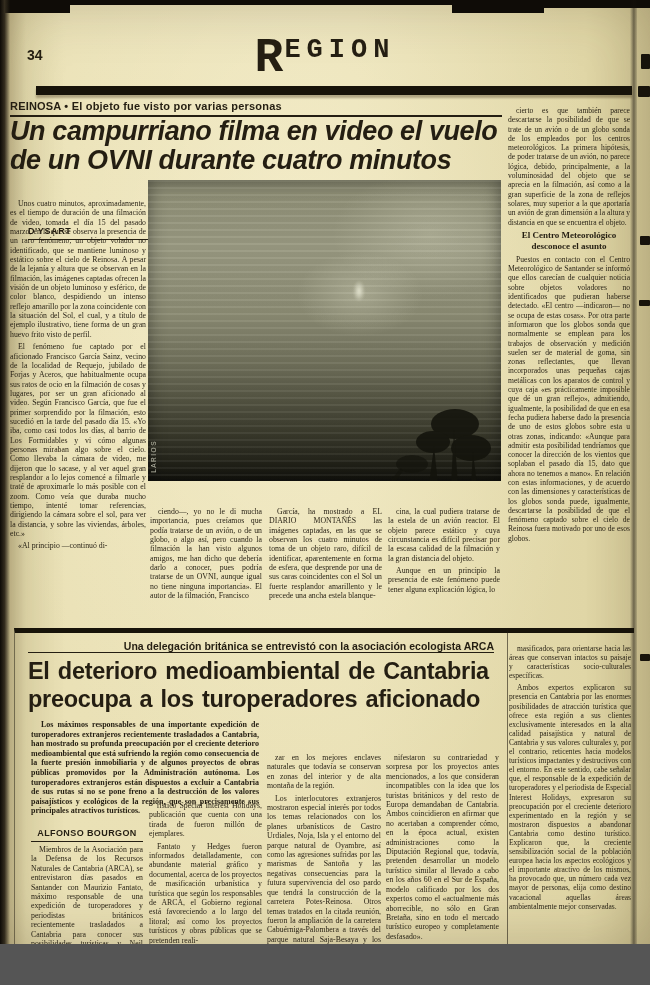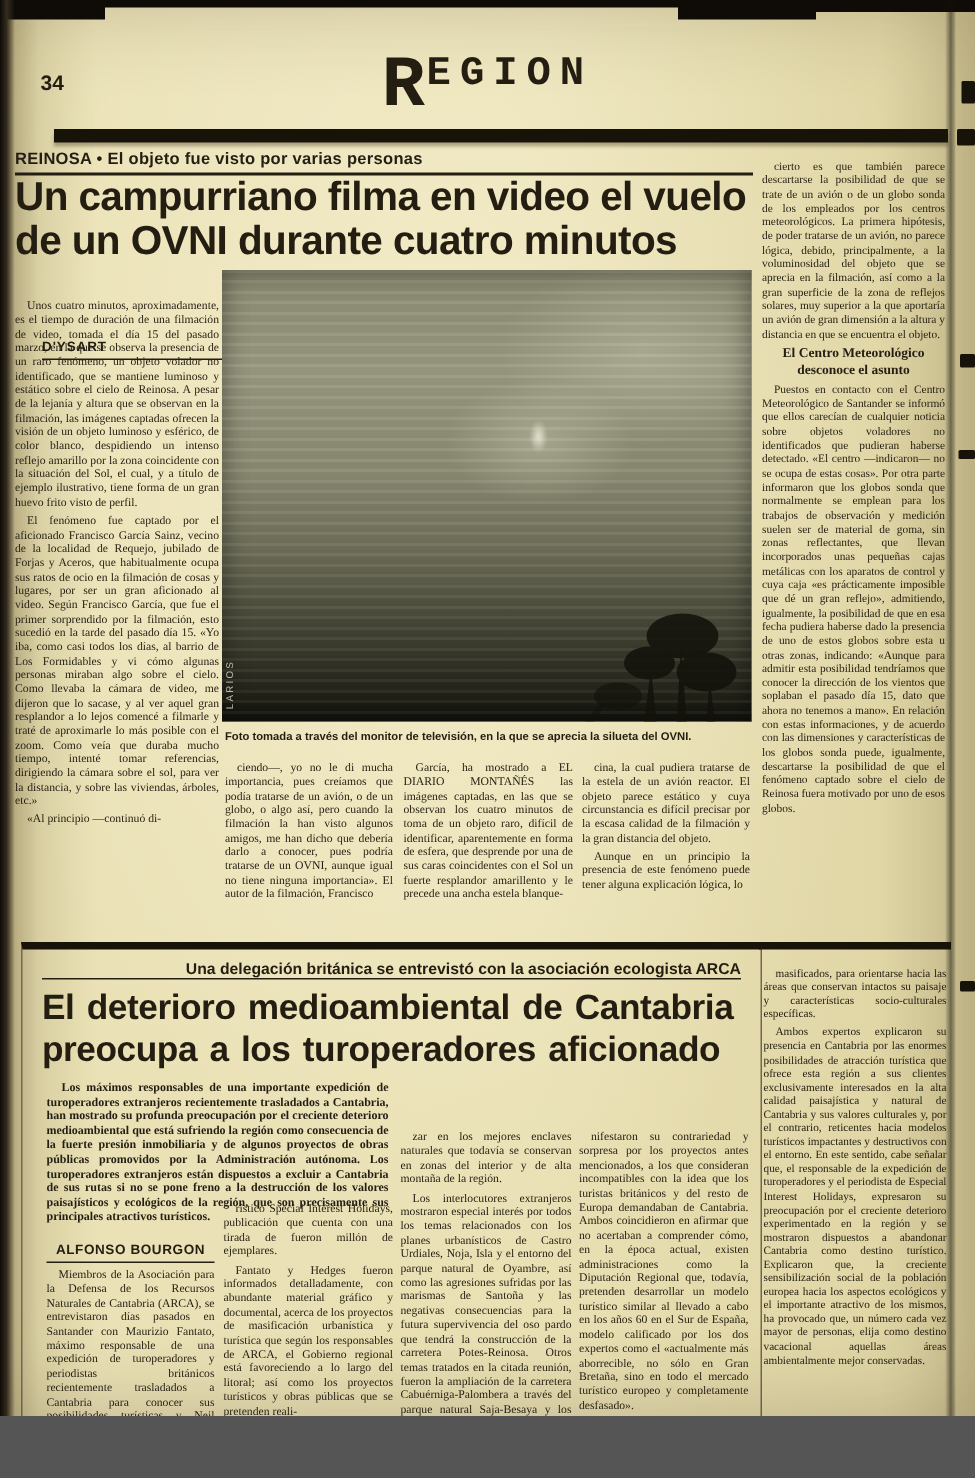--- a/index.html
+++ b/index.html
@@ -82,41 +82,40 @@
   <div class="abs sliver-mark" style="left:640px;top:236px;width:10px;height:9px;"></div>
   <div class="abs sliver-mark" style="left:639px;top:300px;width:11px;height:6px;"></div>
   <div class="abs sliver-mark" style="left:640px;top:654px;width:10px;height:7px;"></div>
   <div class="abs edge-bottom"></div>
 
   <div class="abs page-number">34</div>
   <div class="abs masthead-bar"></div>
   <div class="abs masthead"><span class="masthead-initial">R</span><span class="masthead-rest">EGION</span></div>
 
   <div class="abs kicker1">REINOSA • El objeto fue visto por varias personas</div>
-  <h1 class="abs headline1" style="margin:0;">Un campurriano filma en video el vuelo de un OVNI durante cuatro minutos</h1>
+  <h1 class="abs headline1" style="margin:0;font-style:italic;">Un campurriano filma en video el vuelo de un OVNI durante cuatro minutos</h1>
   <div class="abs byline1">D'YSART</div>
 
   <div class="abs photo">
     <div class="photo-banding"></div>
     <div class="ovni-spot"></div>
     <svg class="tree" viewBox="0 0 130 95">
       <g fill="#13130c" opacity="0.88">
         <ellipse cx="88" cy="34" rx="24" ry="15"></ellipse>
         <ellipse cx="66" cy="52" rx="17" ry="11"></ellipse>
         <ellipse cx="104" cy="58" rx="20" ry="13"></ellipse>
         <ellipse cx="45" cy="74" rx="16" ry="9" opacity="0.75"></ellipse>
         <path d="M84 95 L87 40 L91 95 Z"></path>
         <path d="M62 95 L67 56 L71 95 Z"></path>
         <path d="M104 95 L106 62 L110 95 Z"></path>
         <path d="M20 95 L34 78 L36 81 L26 95 Z" opacity="0.6"></path>
       </g>
     </svg>
     <div class="photo-credit">LARIOS</div>
   </div>
-  <div class="abs caption1">Foto tomada a través del monitor de televisión, en la que se aprecia la silueta del OVNI.</div>
 
   <div class="c a1c1">
     <p>Unos cuatro minutos, aproximadamente, es el tiempo de duración de una filmación de video, tomada el día 15 del pasado marzo, en la que se observa la presencia de un raro fenómeno, un objeto volador no identificado, que se mantiene luminoso y estático sobre el cielo de Reinosa. A pesar de la lejanía y altura que se observan en la filmación, las imágenes captadas ofrecen la visión de un objeto luminoso y esférico, de color blanco, despidiendo un intenso reflejo amarillo por la zona coincidente con la situación del Sol, el cual, y a título de ejemplo ilustrativo, tiene forma de un gran huevo frito visto de perfil.</p>
     <p>El fenómeno fue captado por el aficionado Francisco García Sainz, vecino de la localidad de Requejo, jubilado de Forjas y Aceros, que habitualmente ocupa sus ratos de ocio en la filmación de cosas y lugares, por ser un gran aficionado al video. Según Francisco García, que fue el primer sorprendido por la filmación, esto sucedió en la tarde del pasado día 15. «Yo iba, como casi todos los días, al barrio de Los Formidables y vi cómo algunas personas miraban algo sobre el cielo. Como llevaba la cámara de video, me dijeron que lo sacase, y al ver aquel gran resplandor a lo lejos comencé a filmarle y traté de aproximarle lo más posible con el zoom. Como veía que duraba mucho tiempo, intenté tomar referencias, dirigiendo la cámara sobre el sol, para ver la distancia, y sobre las viviendas, árboles, etc.»</p>
     <p>«Al principio —continuó di-</p>
   </div>
   <div class="c a1c2">
     <p>ciendo—, yo no le di mucha importancia, pues creíamos que podía tratarse de un avión, o de un globo, o algo así, pero cuando la filmación la han visto algunos amigos, me han dicho que debería darlo a conocer, pues podría tratarse de un OVNI, aunque igual no tiene ninguna importancia». El autor de la filmación, Francisco</p>
   </div>
   <div class="c a1c3">

